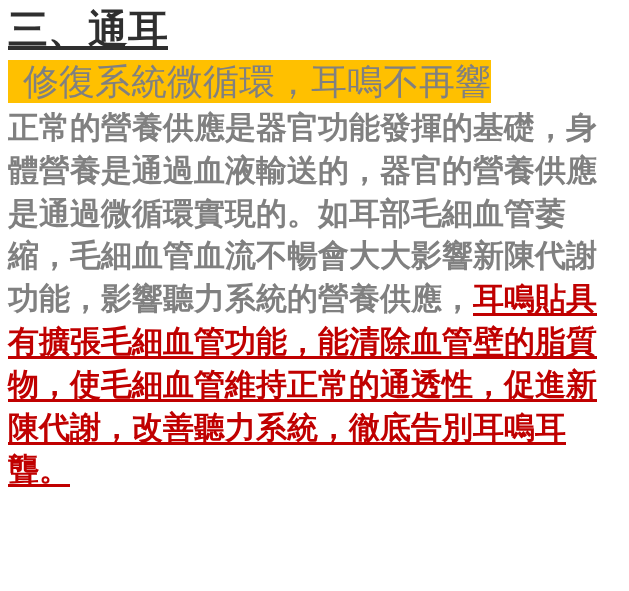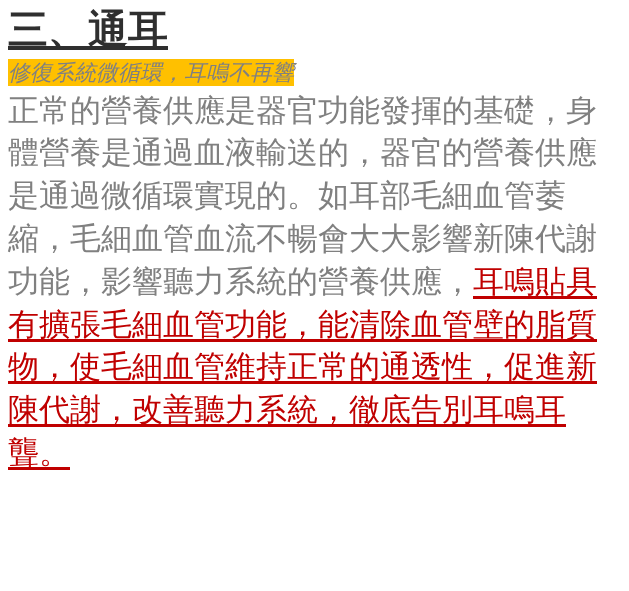--- a/index.html
+++ b/index.html
@@ -30,37 +30,37 @@
     display: inline-block;
   }
   .heading-row {
     margin: 0;
     padding: 0;
   }
   .subhead-row {
     margin: 0 0 2px 0;
   }
   .subhead {
-    font-size: 22px;
+    font-size: 36px;
     line-height: 1.25;
     color: #808080;
     background: #ffc000;
     display: inline;
-    padding: 1px 0 1px 0;
+    padding: 1px 0 1px 15px;
     box-decoration-break: clone;
-    font-style: italic;
     -webkit-box-decoration-break: clone;
   }
   .body-text {
     font-size: 31px;
     line-height: 1.38;
     color: #808080;
     margin: 0;
     letter-spacing: 0px;
     word-break: break-all;
+    font-weight: bold;
   }
   .emph {
     color: #c00000;
     text-decoration: underline;
     text-underline-offset: 4px;
   }
 </style>
 </head>
 <body>
 

